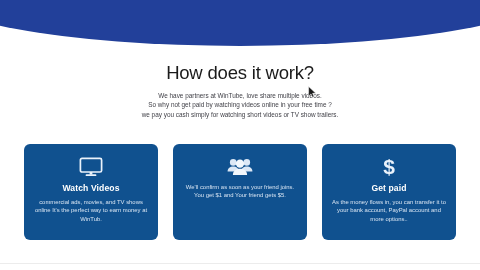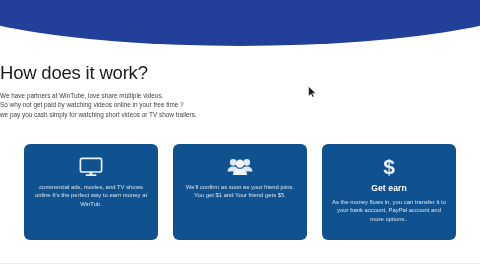--- a/index.html
+++ b/index.html
@@ -29,21 +29,21 @@
     width:640px;
     height:166px;
     background:#22409a;
     border-radius:0 0 50% 50% / 0 0 36% 36%;
   }
   
   .hero {
     position:absolute;
     top:62px; left:0;
     width:480px;
-    text-align:left;
+    text-align:center;
   }
   .hero-title {
     font-size:18.5px;
     font-weight:400;
     color:#1b1b1b;
     letter-spacing:-0.2px;
     line-height:22px;
   }
   .hero-sub {
     margin-top:7px;
@@ -135,20 +135,21 @@
   <div class="cards">
 
     <div class="card">
       <div class="card-icon">
         <svg width="24" height="20" viewBox="0 0 24 20" fill="none">
           <rect x="1.4" y="1.4" width="21.2" height="13.6" rx="1.6" stroke="#eaf2fb" stroke-width="1.7"></rect>
           <rect x="10.6" y="15" width="2.8" height="2.6" fill="#eaf2fb"></rect>
           <rect x="6.6" y="17.3" width="10.8" height="1.7" rx="0.85" fill="#eaf2fb"></rect>
         </svg>
       </div>
+      <div class="card-title">Watch Videos</div>
       <div class="card-body">commercial ads, movies, and TV shows online It's the perfect way to earn money at WinTub.</div>
     </div>
 
     <div class="card">
       <div class="card-icon">
         <svg width="26" height="20" viewBox="0 0 26 20" fill="#dce8f6">
           <circle cx="6.2" cy="5.4" r="3.3"></circle>
           <path d="M0.6 14.4c0-3.1 2.5-4.8 5.6-4.8s5.6 1.7 5.6 4.8z"></path>
           <circle cx="19.8" cy="5.4" r="3.3"></circle>
           <path d="M14.2 14.4c0-3.1 2.5-4.8 5.6-4.8s5.6 1.7 5.6 4.8z"></path>
@@ -156,21 +157,21 @@
           <path d="M5.9 17.9c0-4 3.2-6.2 7.1-6.2s7.1 2.2 7.1 6.2z" fill="#f2f7fc"></path>
         </svg>
       </div>
       <div class="card-body">We'll confirm as soon as your friend joins. You get $1 and Your friend gets $5.</div>
     </div>
 
     <div class="card">
       <div class="card-icon">
         <span class="dollar-glyph">$</span>
       </div>
-      <div class="card-title">Get earn</div>
+      <div class="card-title">Get paid</div>
       <div class="card-body">As the money flows in, you can transfer it to your bank account, PayPal account and more options..</div>
     </div>
 
   </div>
 
   <svg class="cursor" viewBox="0 0 9 12">
     <path d="M0.6 0.5 L0.6 10.2 L3.0 7.9 L4.5 11.3 L6.0 10.6 L4.6 7.3 L7.8 7.3 Z" fill="#1a1a1a" stroke="#ffffff" stroke-width="0.5"></path>
   </svg>
 
   <div class="bottom-rule"></div>

